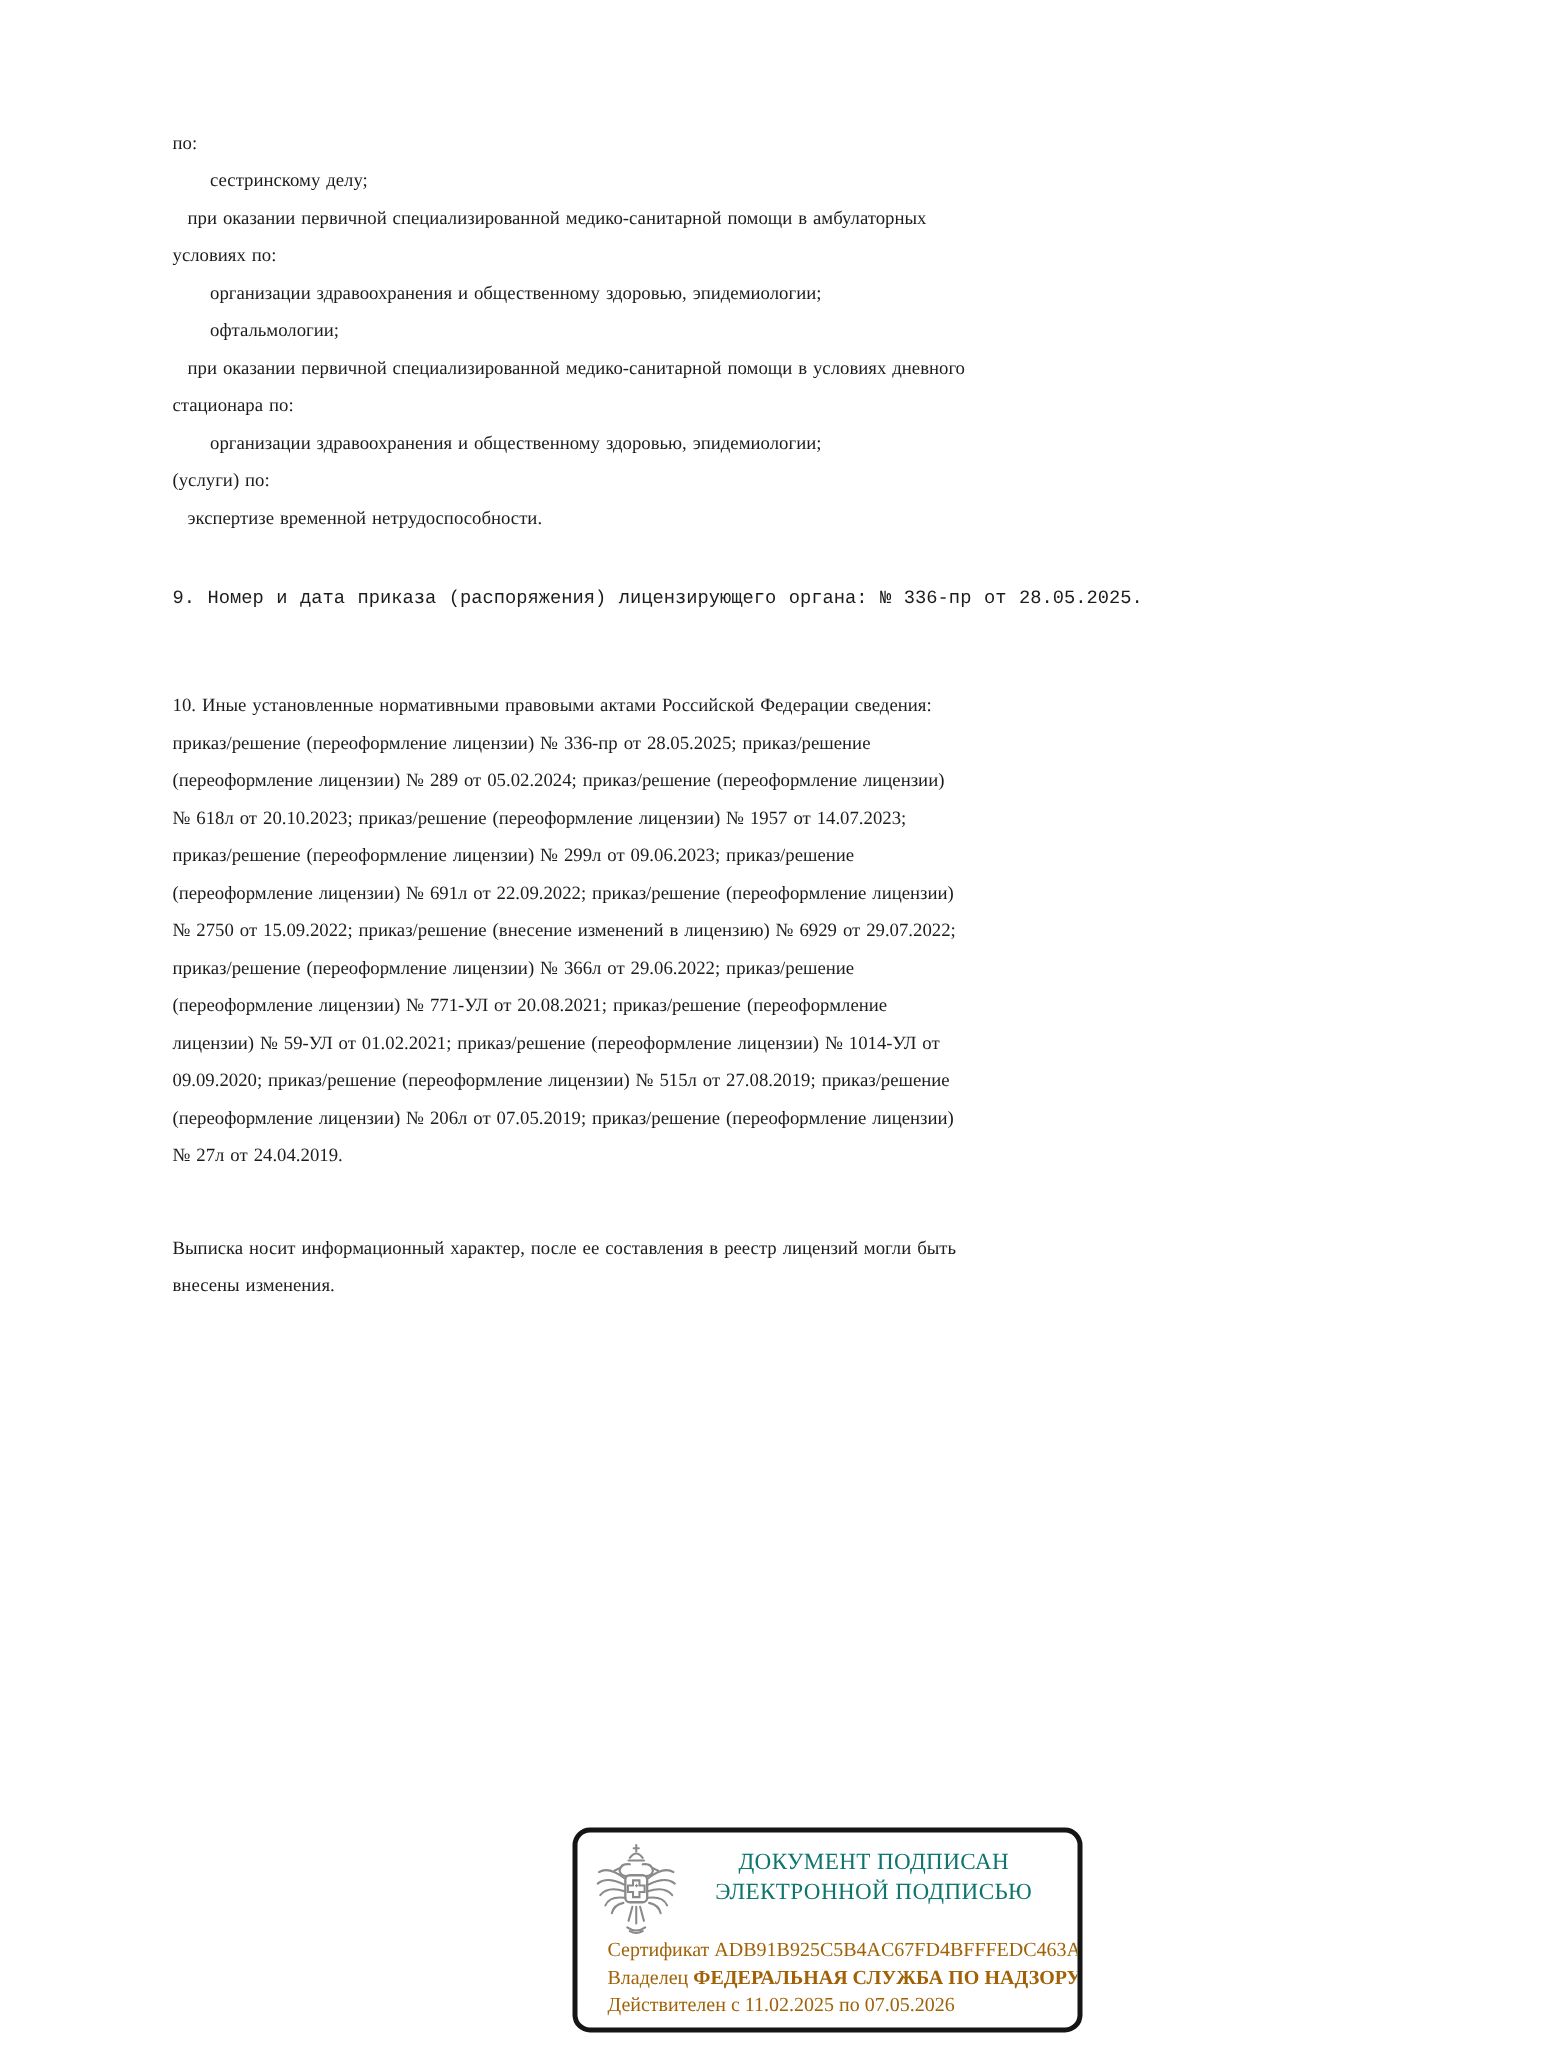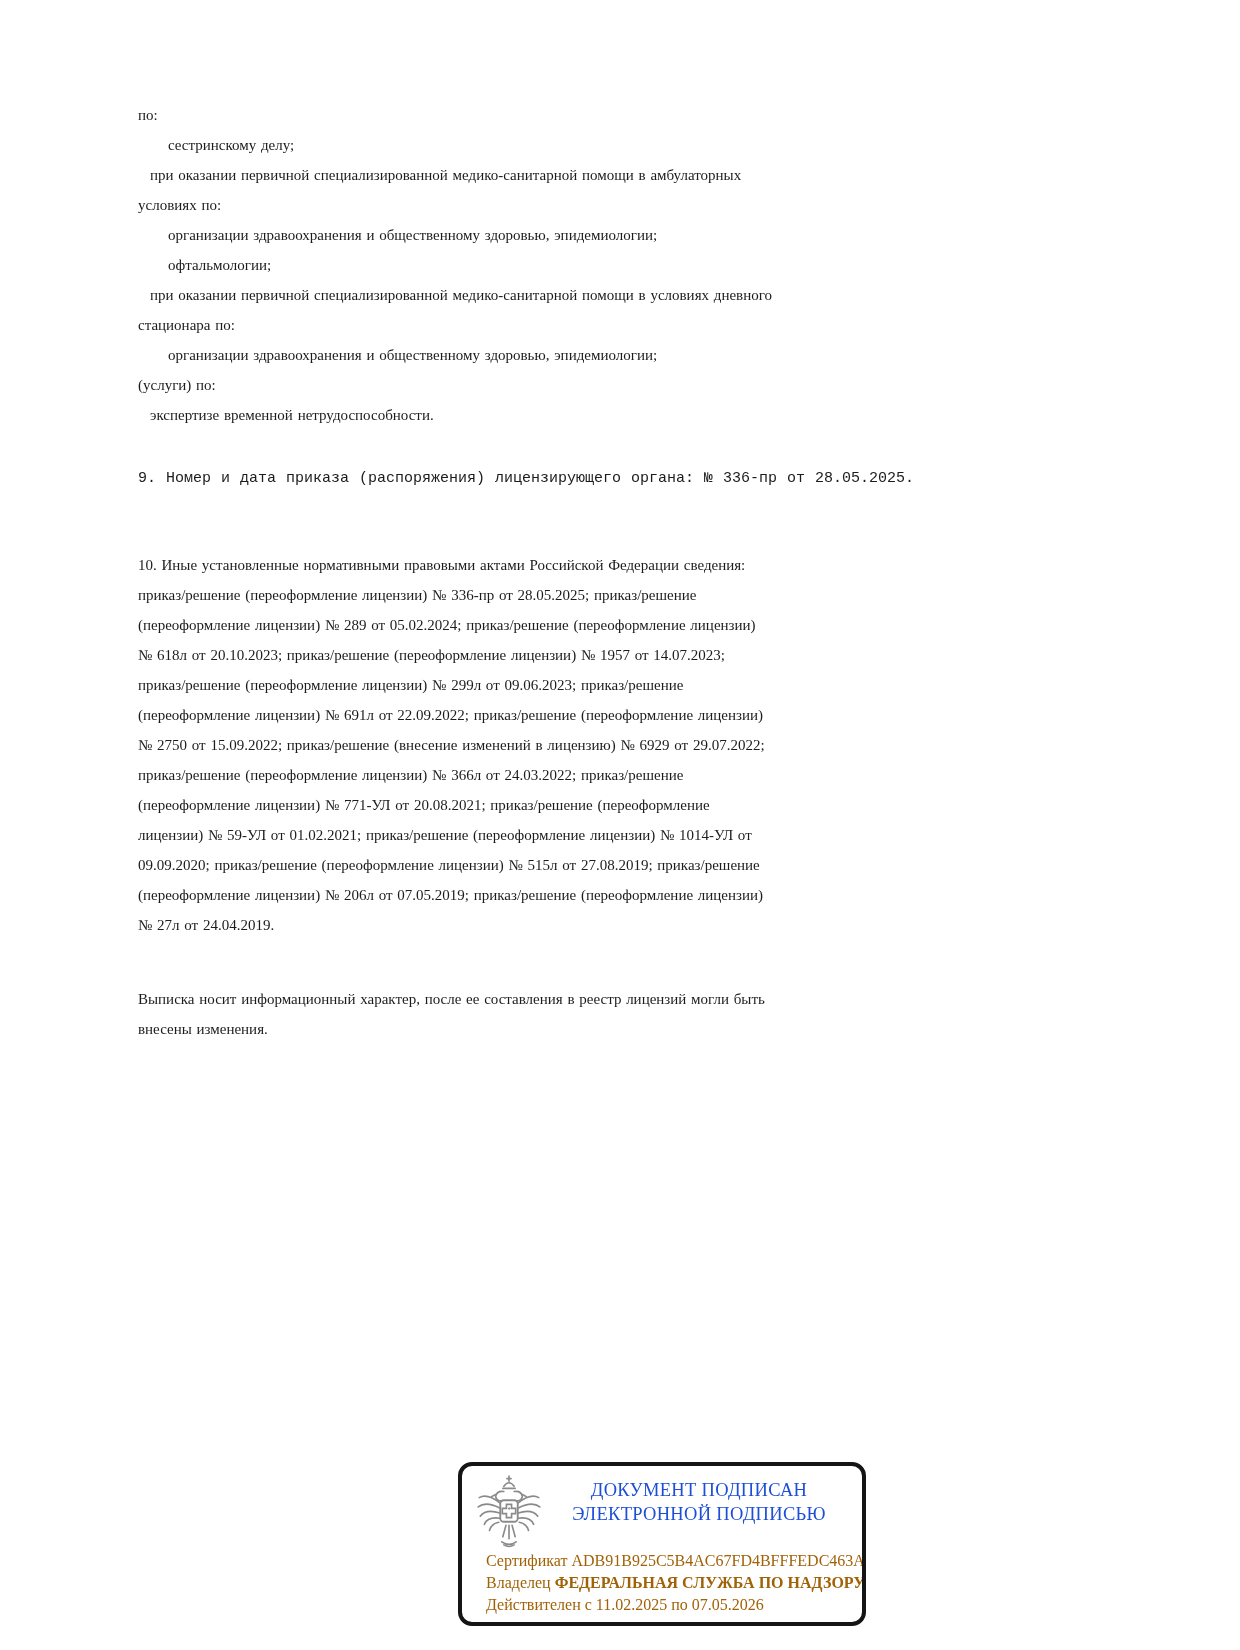--- a/index.html
+++ b/index.html
@@ -48,21 +48,21 @@
   }
   .stamp-title {
     position: absolute;
     left: 82px;
     top: 12px;
     width: 310px;
     text-align: center;
     font-size: 18.5px;
     line-height: 24px;
     letter-spacing: 0.3px;
-    color: #1d4ed8;
+    color: #0f766e;
   }
   .cert {
     position: absolute;
     left: 24px;
     top: 84px;
     font-size: 16px;
     line-height: 22px;
     color: #a16207;
   }
   .cert-row { white-space: nowrap; }
@@ -92,21 +92,21 @@
   </div>
 
   <div class="tblock" id="block10">
     <div class="ln">10. Иные установленные нормативными правовыми актами Российской Федерации сведения:</div>
     <div class="ln">приказ/решение (переоформление лицензии) № 336-пр от 28.05.2025; приказ/решение</div>
     <div class="ln">(переоформление лицензии) № 289 от 05.02.2024; приказ/решение (переоформление лицензии)</div>
     <div class="ln">№ 618л от 20.10.2023; приказ/решение (переоформление лицензии) № 1957 от 14.07.2023;</div>
     <div class="ln">приказ/решение (переоформление лицензии) № 299л от 09.06.2023; приказ/решение</div>
     <div class="ln">(переоформление лицензии) № 691л от 22.09.2022; приказ/решение (переоформление лицензии)</div>
     <div class="ln">№ 2750 от 15.09.2022; приказ/решение (внесение изменений в лицензию) № 6929 от 29.07.2022;</div>
-    <div class="ln">приказ/решение (переоформление лицензии) № 366л от 24.03.2022; приказ/решение</div>
+    <div class="ln">приказ/решение (переоформление лицензии) № 366л от 29.06.2022; приказ/решение</div>
     <div class="ln">(переоформление лицензии) № 771-УЛ от 20.08.2021; приказ/решение (переоформление</div>
     <div class="ln">лицензии) № 59-УЛ от 01.02.2021; приказ/решение (переоформление лицензии) № 1014-УЛ от</div>
     <div class="ln">09.09.2020; приказ/решение (переоформление лицензии) № 515л от 27.08.2019; приказ/решение</div>
     <div class="ln">(переоформление лицензии) № 206л от 07.05.2019; приказ/решение (переоформление лицензии)</div>
     <div class="ln">№ 27л от 24.04.2019.</div>
   </div>
 
   <div class="tblock" id="noteblk">
     <div class="ln">Выписка носит информационный характер, после ее составления в реестр лицензий могли быть</div>
     <div class="ln">внесены изменения.</div>

